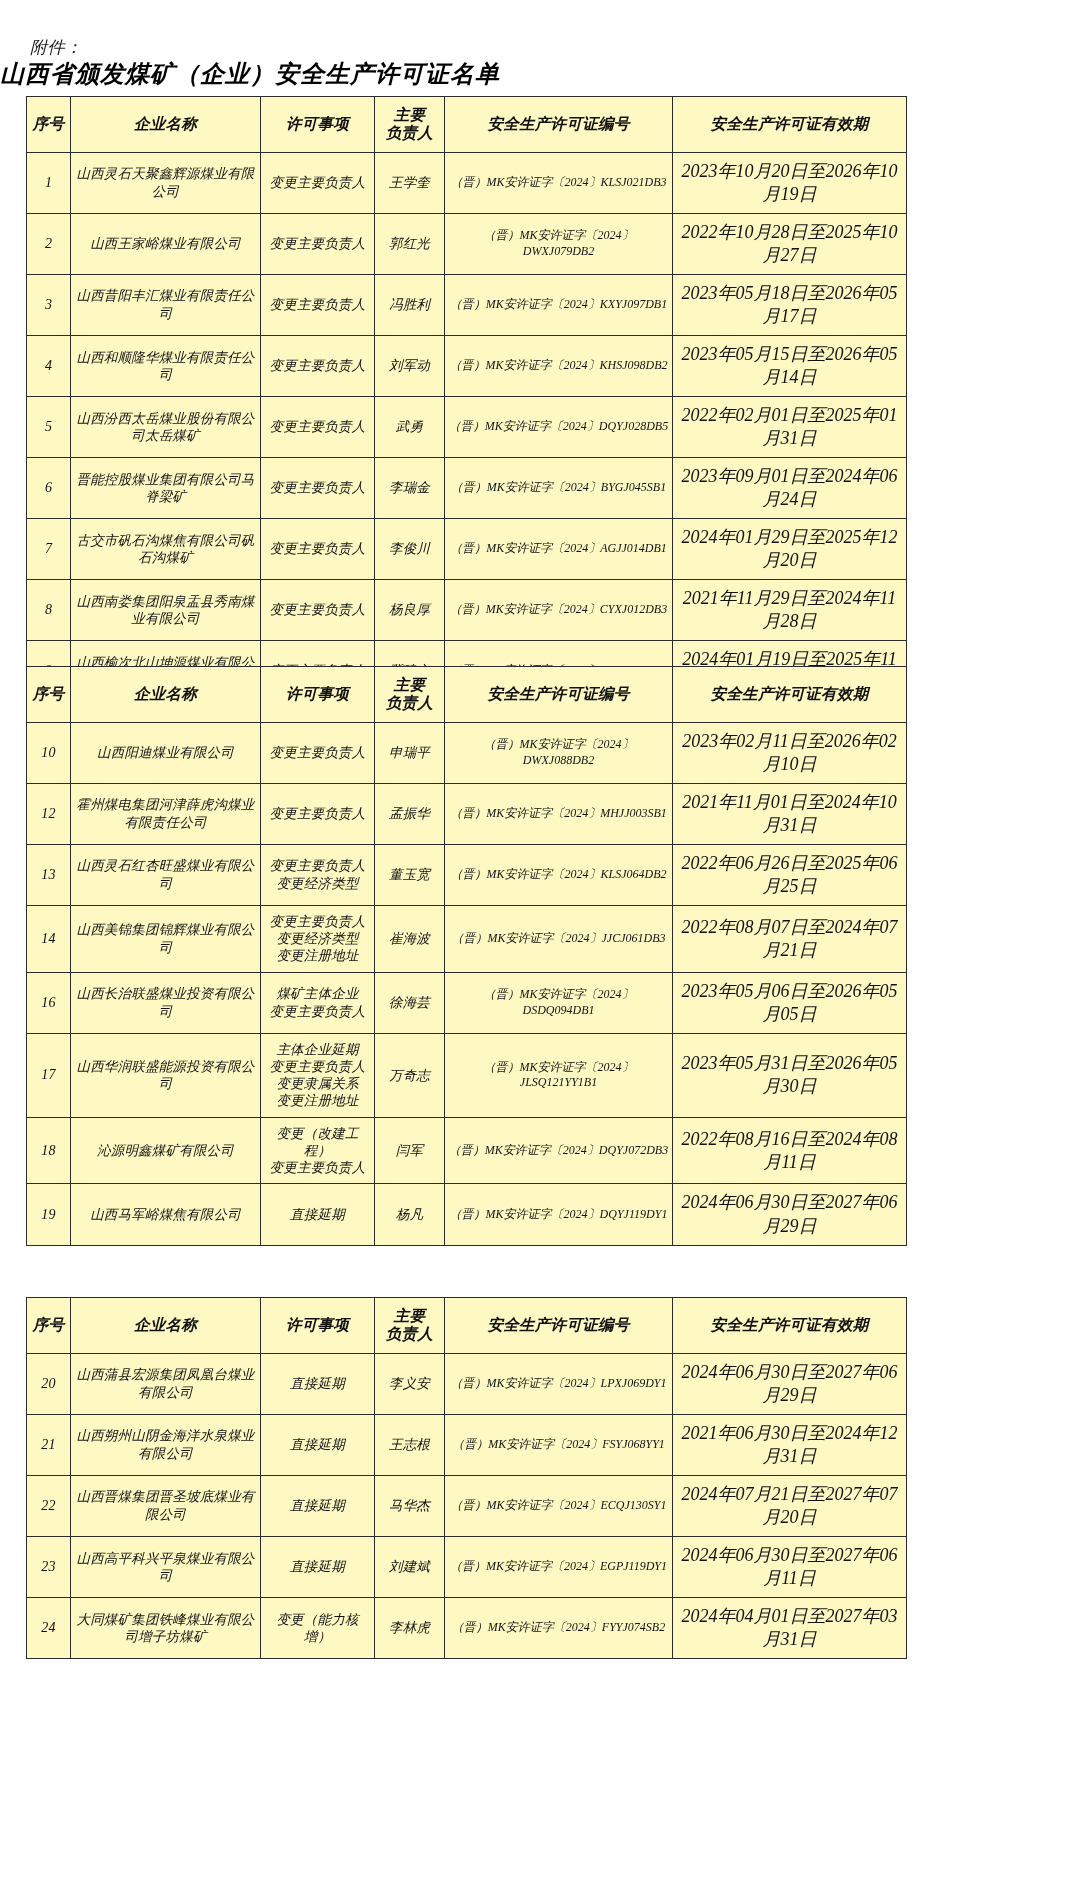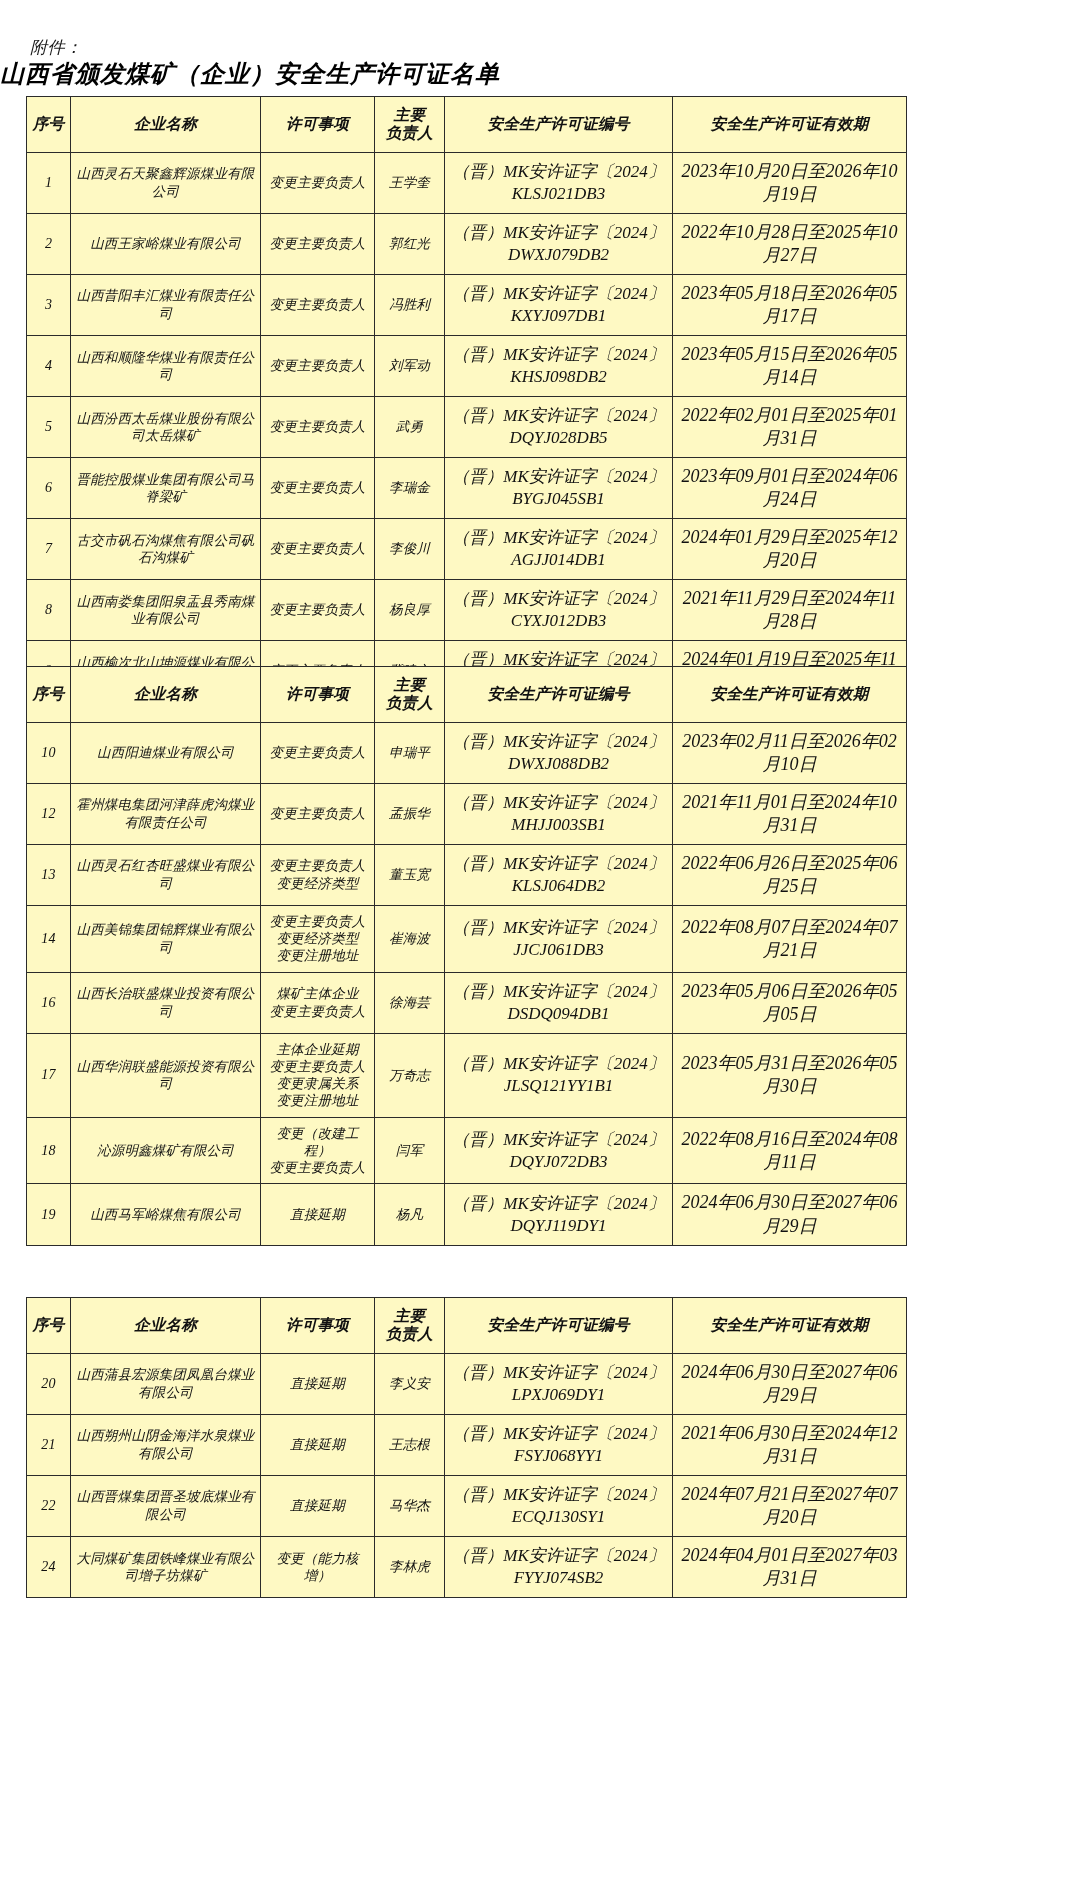--- a/index.html
+++ b/index.html
@@ -92,21 +92,21 @@
   table.lic tbody td.cell-name {
     font-size: 13.5px;
     padding-left: 5px;
     padding-right: 5px;
   }
   table.lic tbody td.cell-item {
     font-size: 13.5px;
     white-space: pre-line;
   }
   table.lic tbody td.cell-code {
-    font-size: 17px;
+    font-size: 12px;
     letter-spacing: 0;
   }
   table.lic tbody td.cell-valid {
     font-size: 18px;
     letter-spacing: 0;
   }
   table.lic tbody tr { height: 45px; }
 </style>
 </head>
 <body>
@@ -359,20 +359,28 @@
           </tr>
           <tr>
             <td class="cell-no">22</td>
             <td class="cell-name">山西晋煤集团晋圣坡底煤业有限公司</td>
             <td class="cell-item">直接延期</td>
             <td class="cell-person">马华杰</td>
             <td class="cell-code">（晋）MK安许证字〔2024〕ECQJ130SY1</td>
             <td class="cell-valid">2024年07月21日至2027年07月20日</td>
           </tr>
           <tr>
+            <td class="cell-no">23</td>
+            <td class="cell-name">山西高平科兴平泉煤业有限公司</td>
+            <td class="cell-item">直接延期</td>
+            <td class="cell-person">刘建斌</td>
+            <td class="cell-code">（晋）MK安许证字〔2024〕EGPJ119DY1</td>
+            <td class="cell-valid">2024年06月30日至2027年06月11日</td>
+          </tr>
+          <tr>
             <td class="cell-no">24</td>
             <td class="cell-name">大同煤矿集团铁峰煤业有限公司增子坊煤矿</td>
             <td class="cell-item">变更（能力核增）</td>
             <td class="cell-person">李林虎</td>
             <td class="cell-code">（晋）MK安许证字〔2024〕FYYJ074SB2</td>
             <td class="cell-valid">2024年04月01日至2027年03月31日</td>
           </tr>
         </tbody>
     </table>
   </div>

